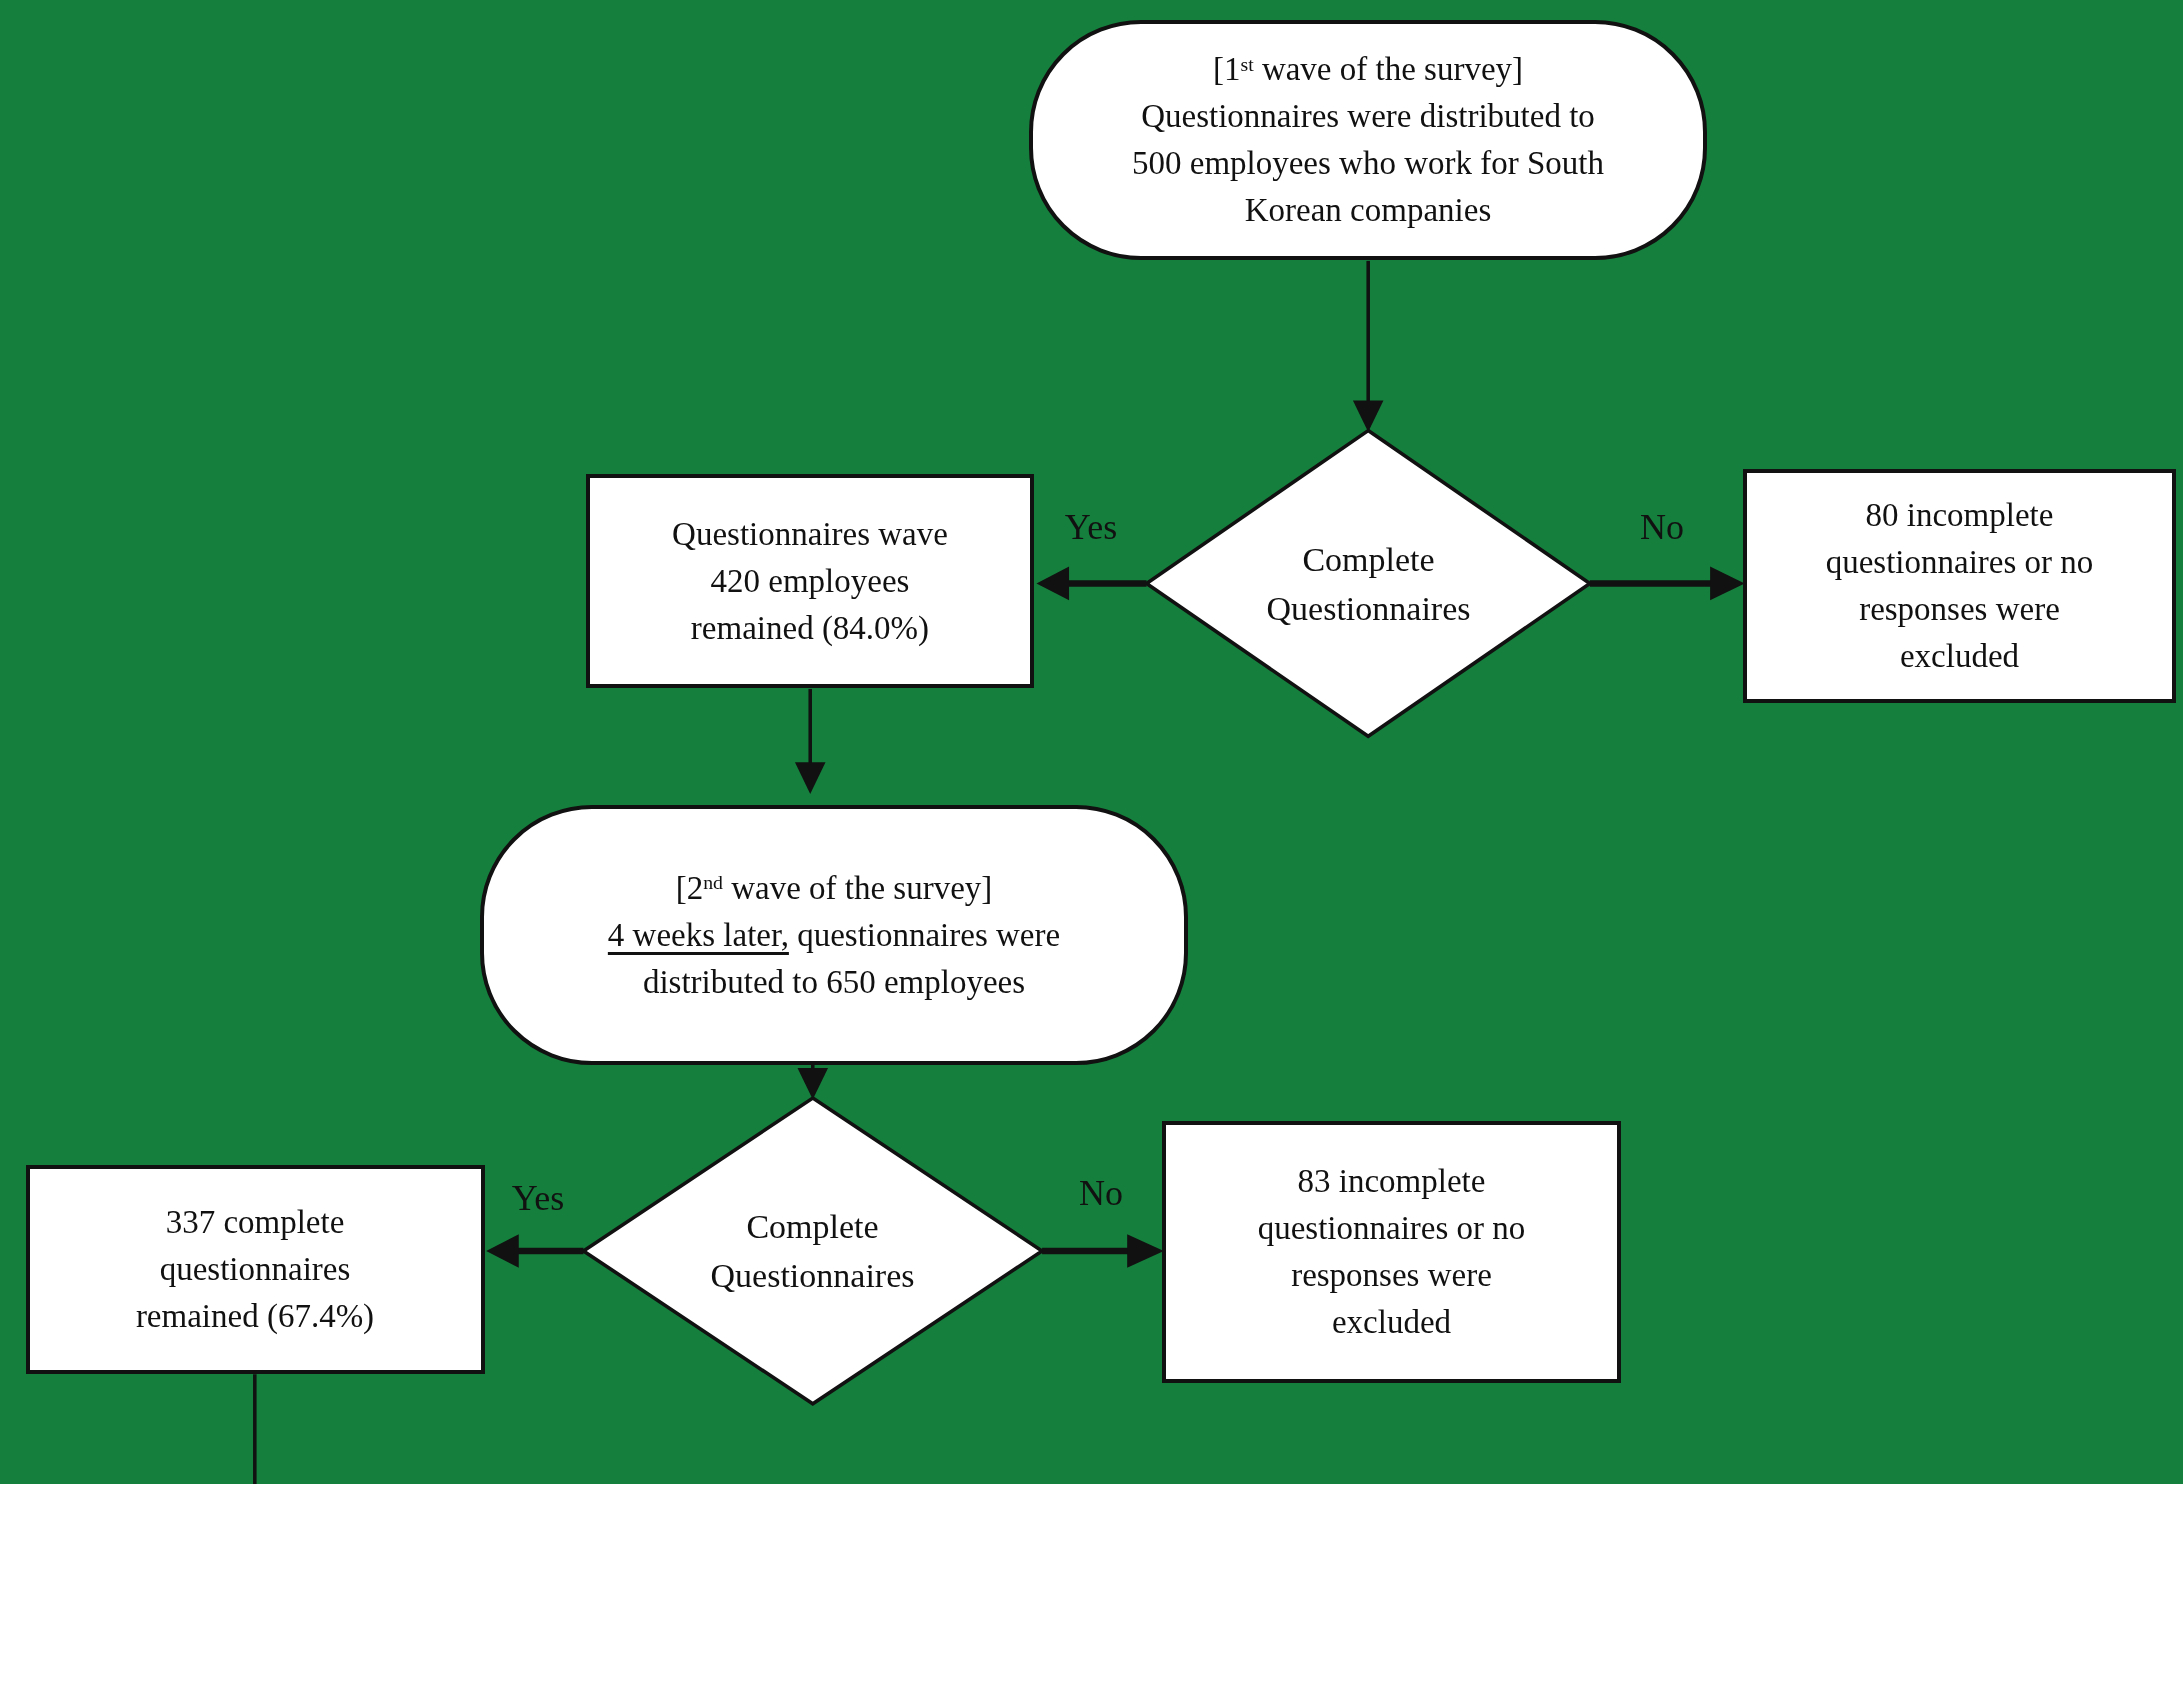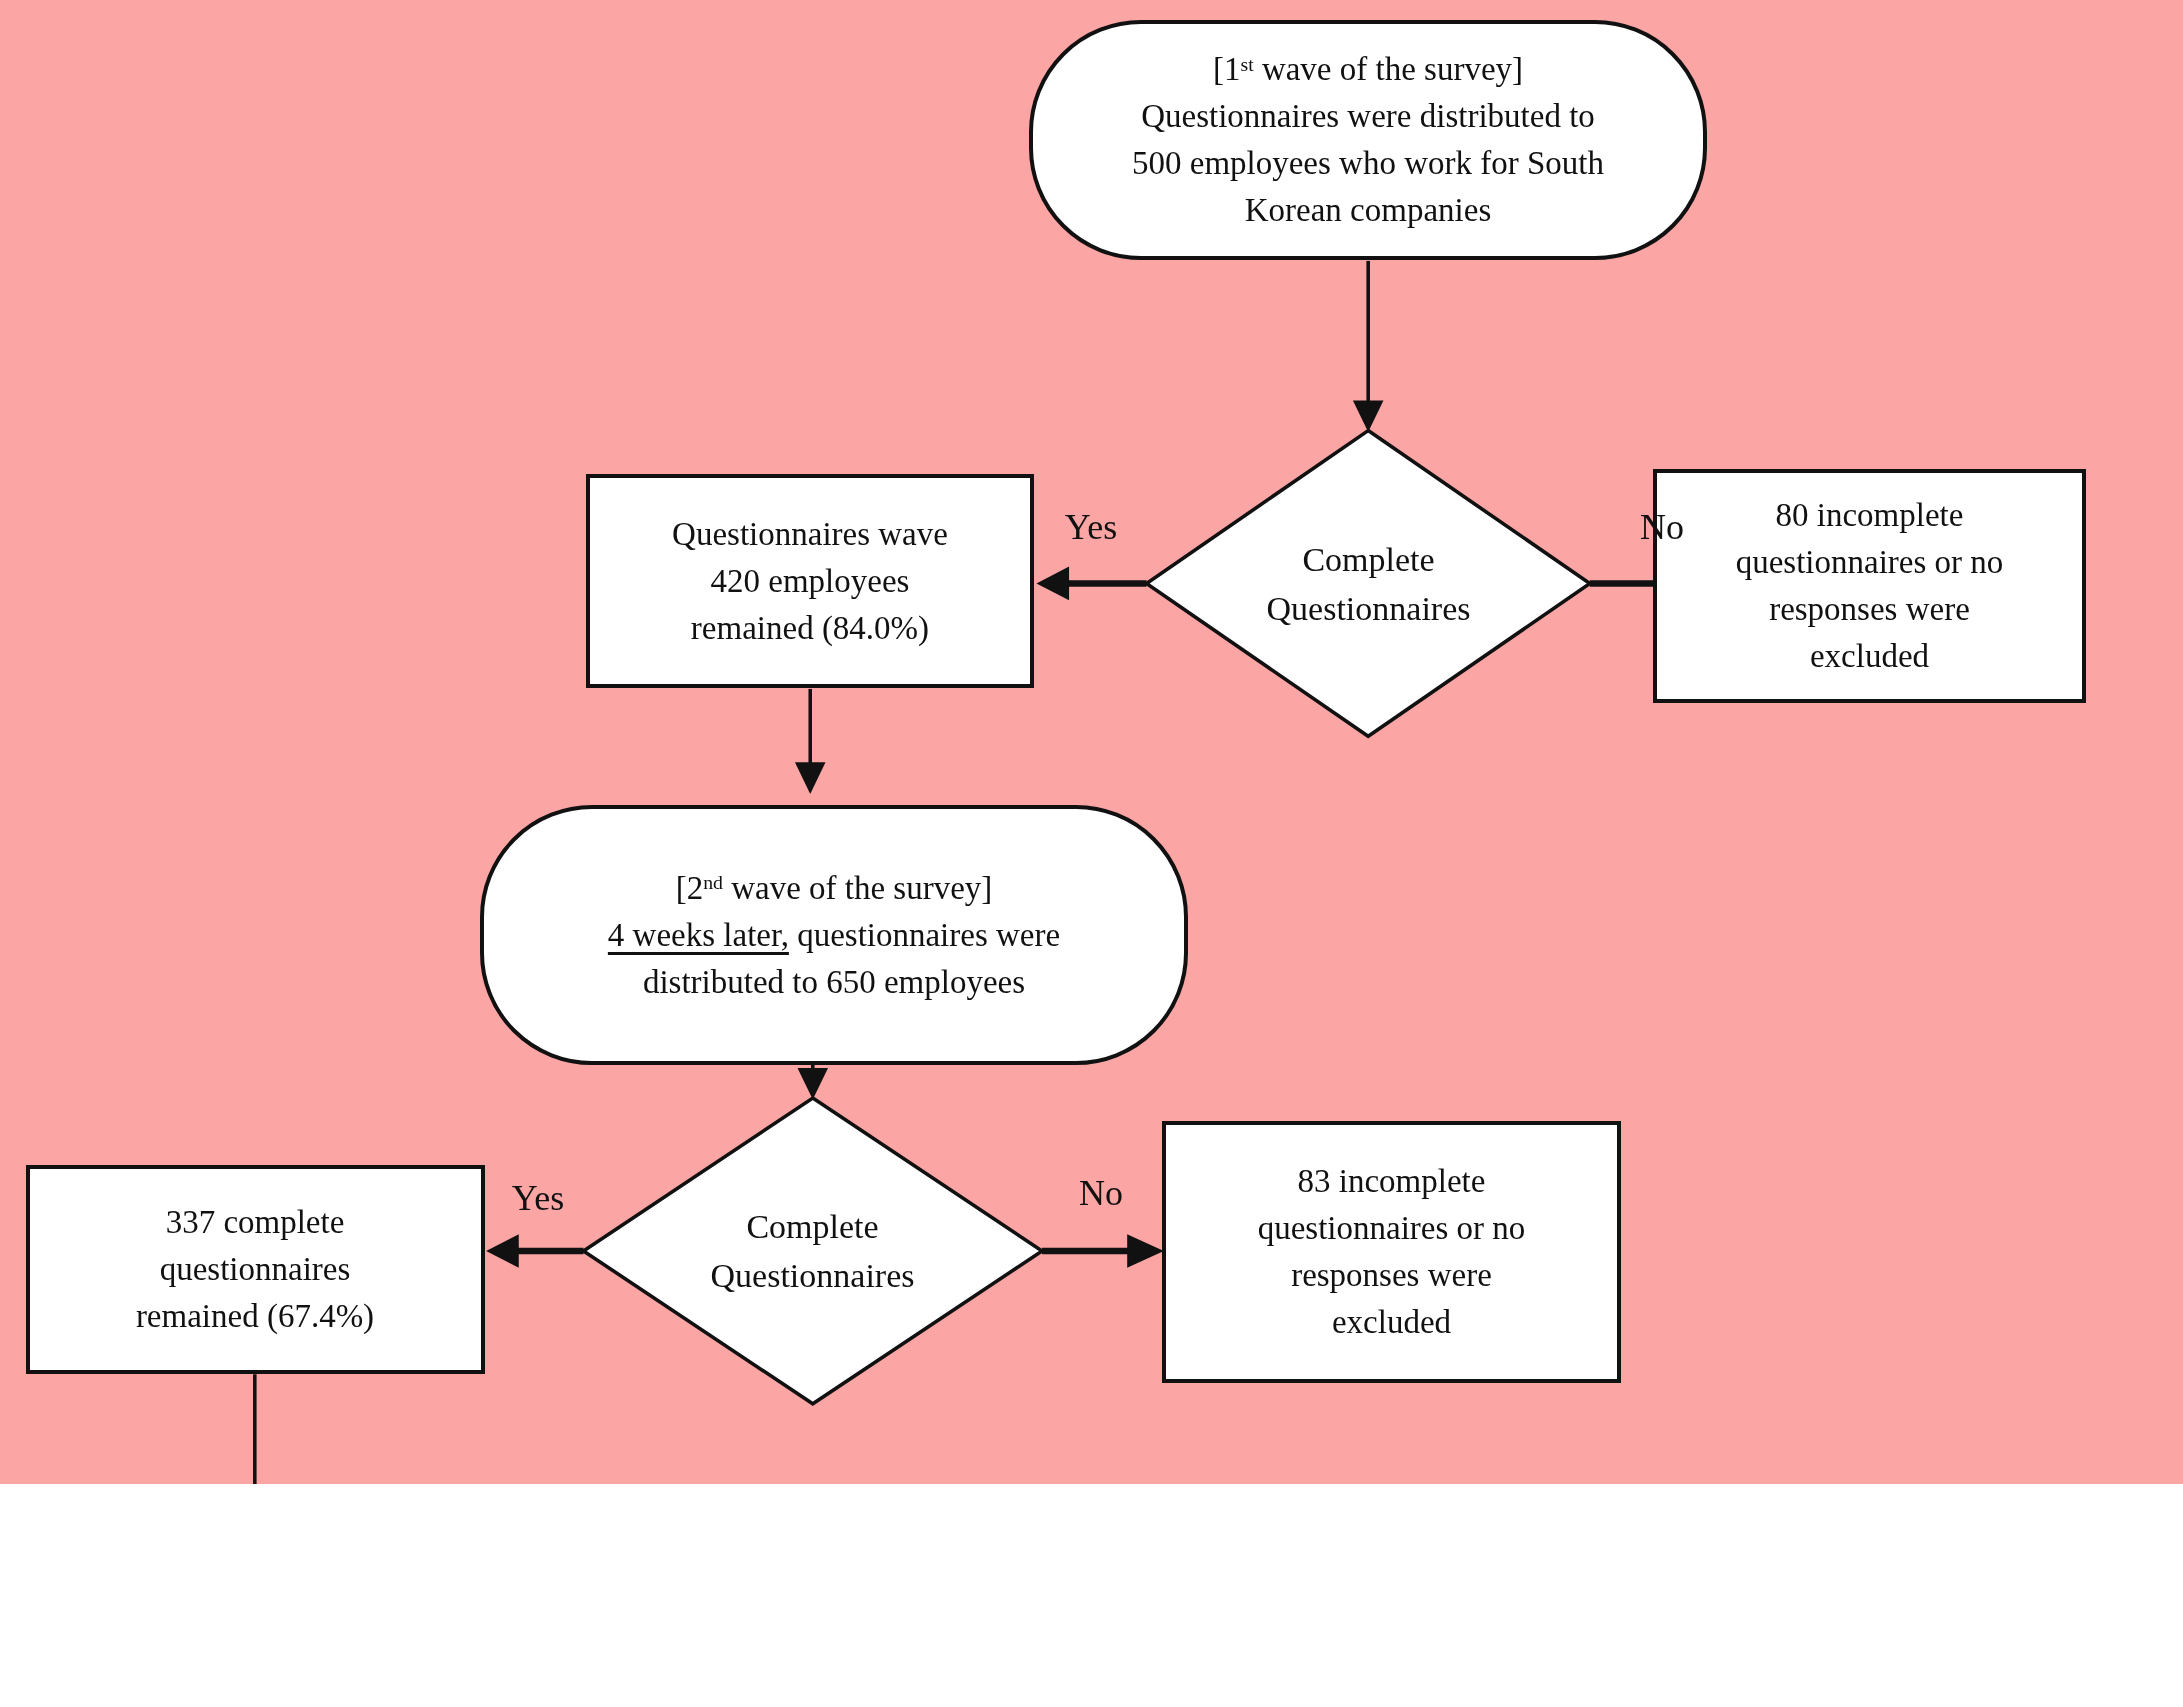--- a/index.html
+++ b/index.html
@@ -4,21 +4,21 @@
 <style>
   html, body {
     margin: 0;
     padding: 0;
     background: #ffffff;
   }
   #stage {
     position: relative;
     width: 2183px;
     height: 1484px;
-    background: #fca5a5;
+    background: #15803d;
     font-family: "Liberation Serif", "DejaVu Serif", serif;
     color: #111111;
     overflow: hidden;
   }
   #connector-layer {
     position: absolute;
     left: 0; top: 0;
     width: 2183px;
     height: 1707px;
     z-index: 1;
@@ -153,21 +153,21 @@
   </div>
 
   <div class="node process" style="left:586px; top:474px; width:448px; height:214px; padding:5.1px 15.3px;">
     <div>
       <span class="tl">Questionnaires wave</span>
       <span class="tl">420 employees</span>
       <span class="tl">remained (84.0%)</span>
     </div>
   </div>
 
-  <div class="node process" style="left:1653px; top:469px; width:433px; height:234px; padding:5.1px 12.7px;">
+  <div class="node process" style="left:1743px; top:469px; width:433px; height:234px; padding:5.1px 12.7px;">
     <div>
       <span class="tl">80 incomplete</span>
       <span class="tl">questionnaires or no</span>
       <span class="tl">responses were</span>
       <span class="tl">excluded</span>
     </div>
   </div>
 
   <div class="edge-label" style="left:1091px; top:527px;">Yes</div>
   <div class="edge-label" style="left:1662px; top:527px;">No</div>

